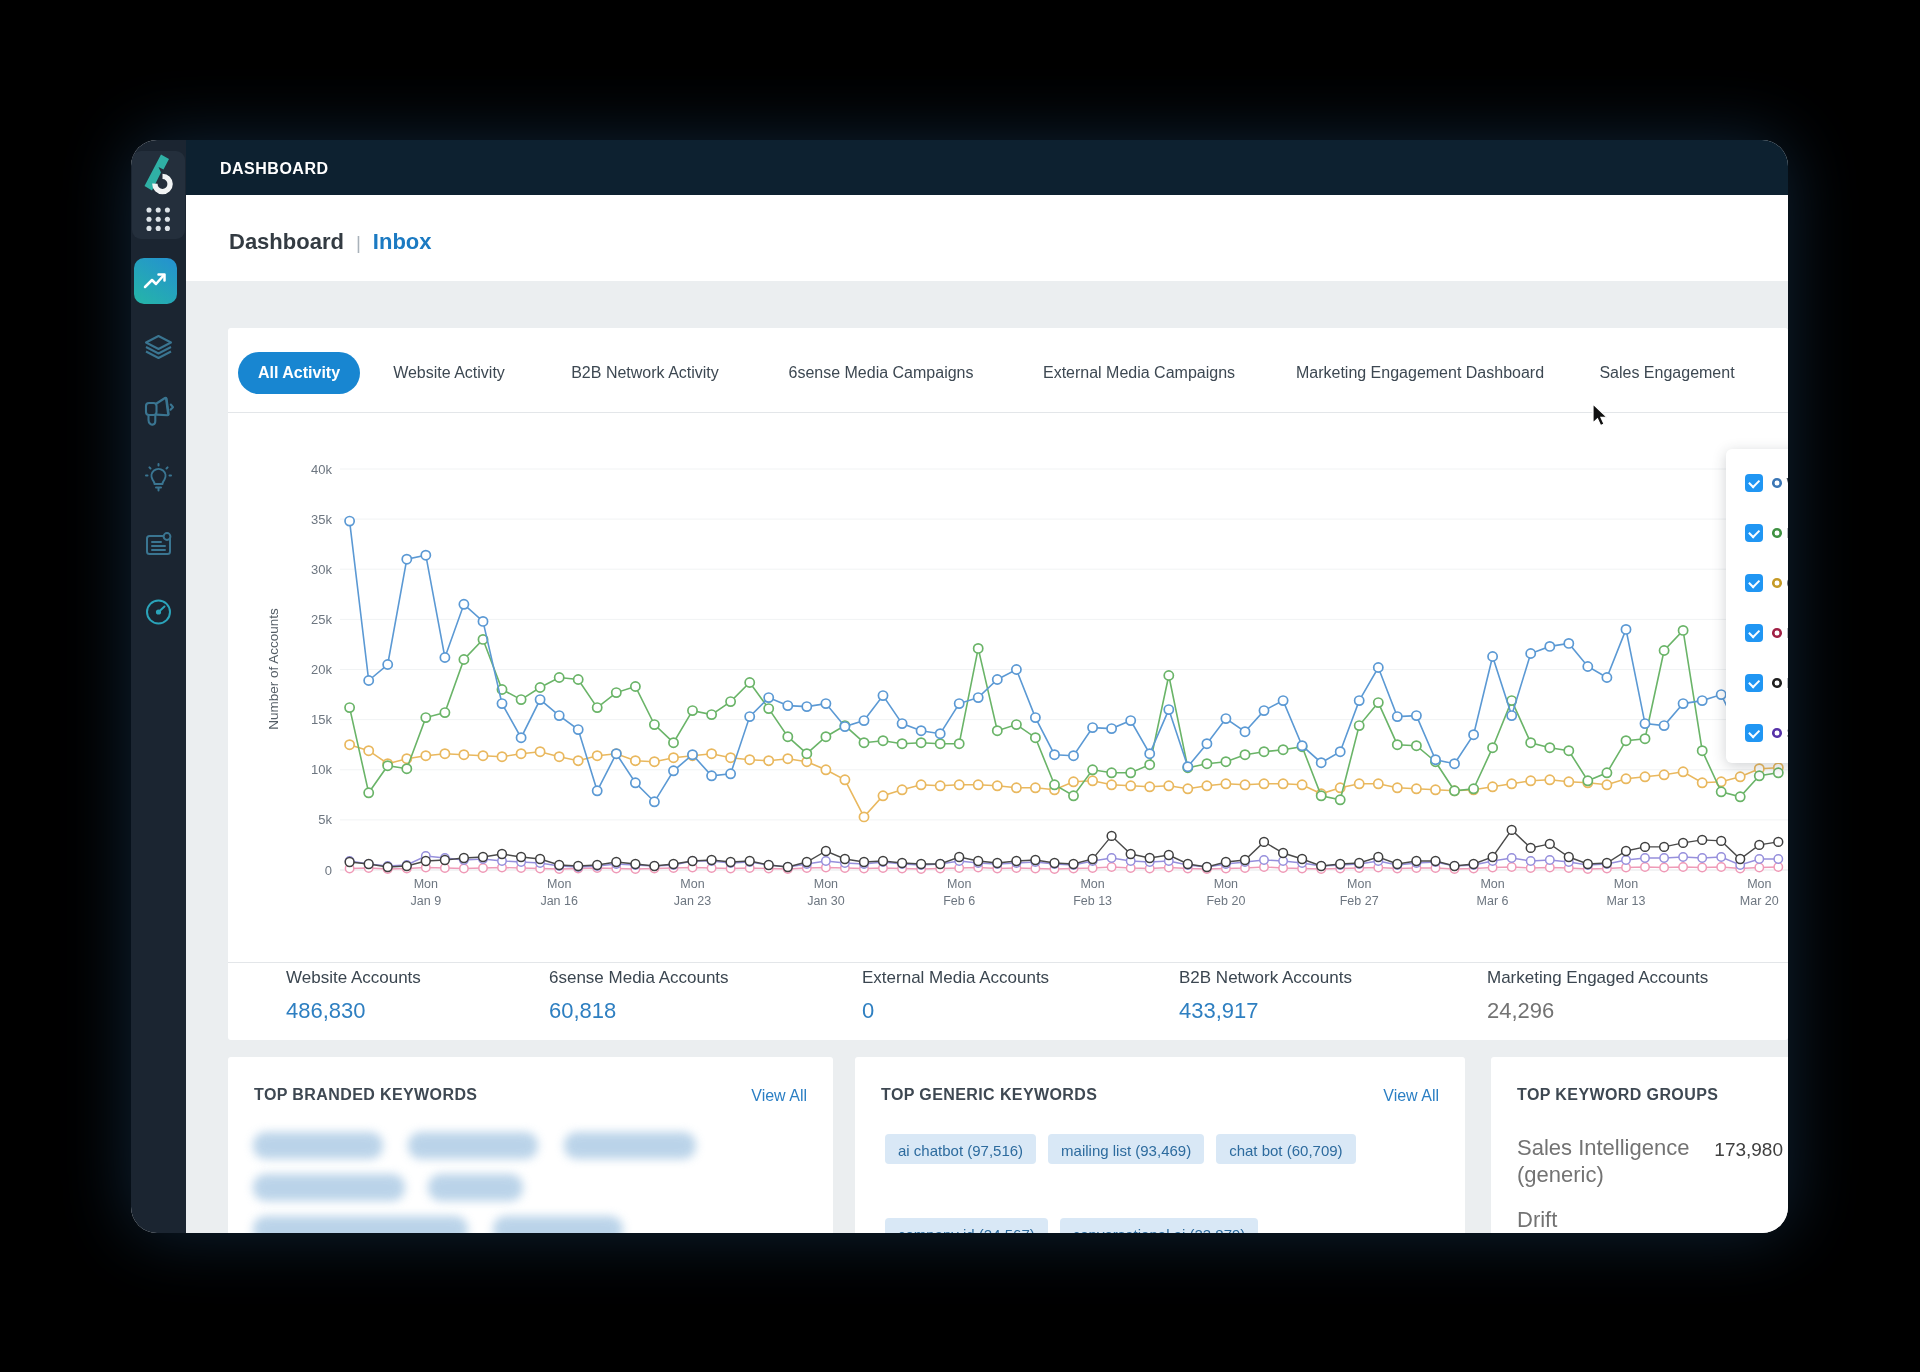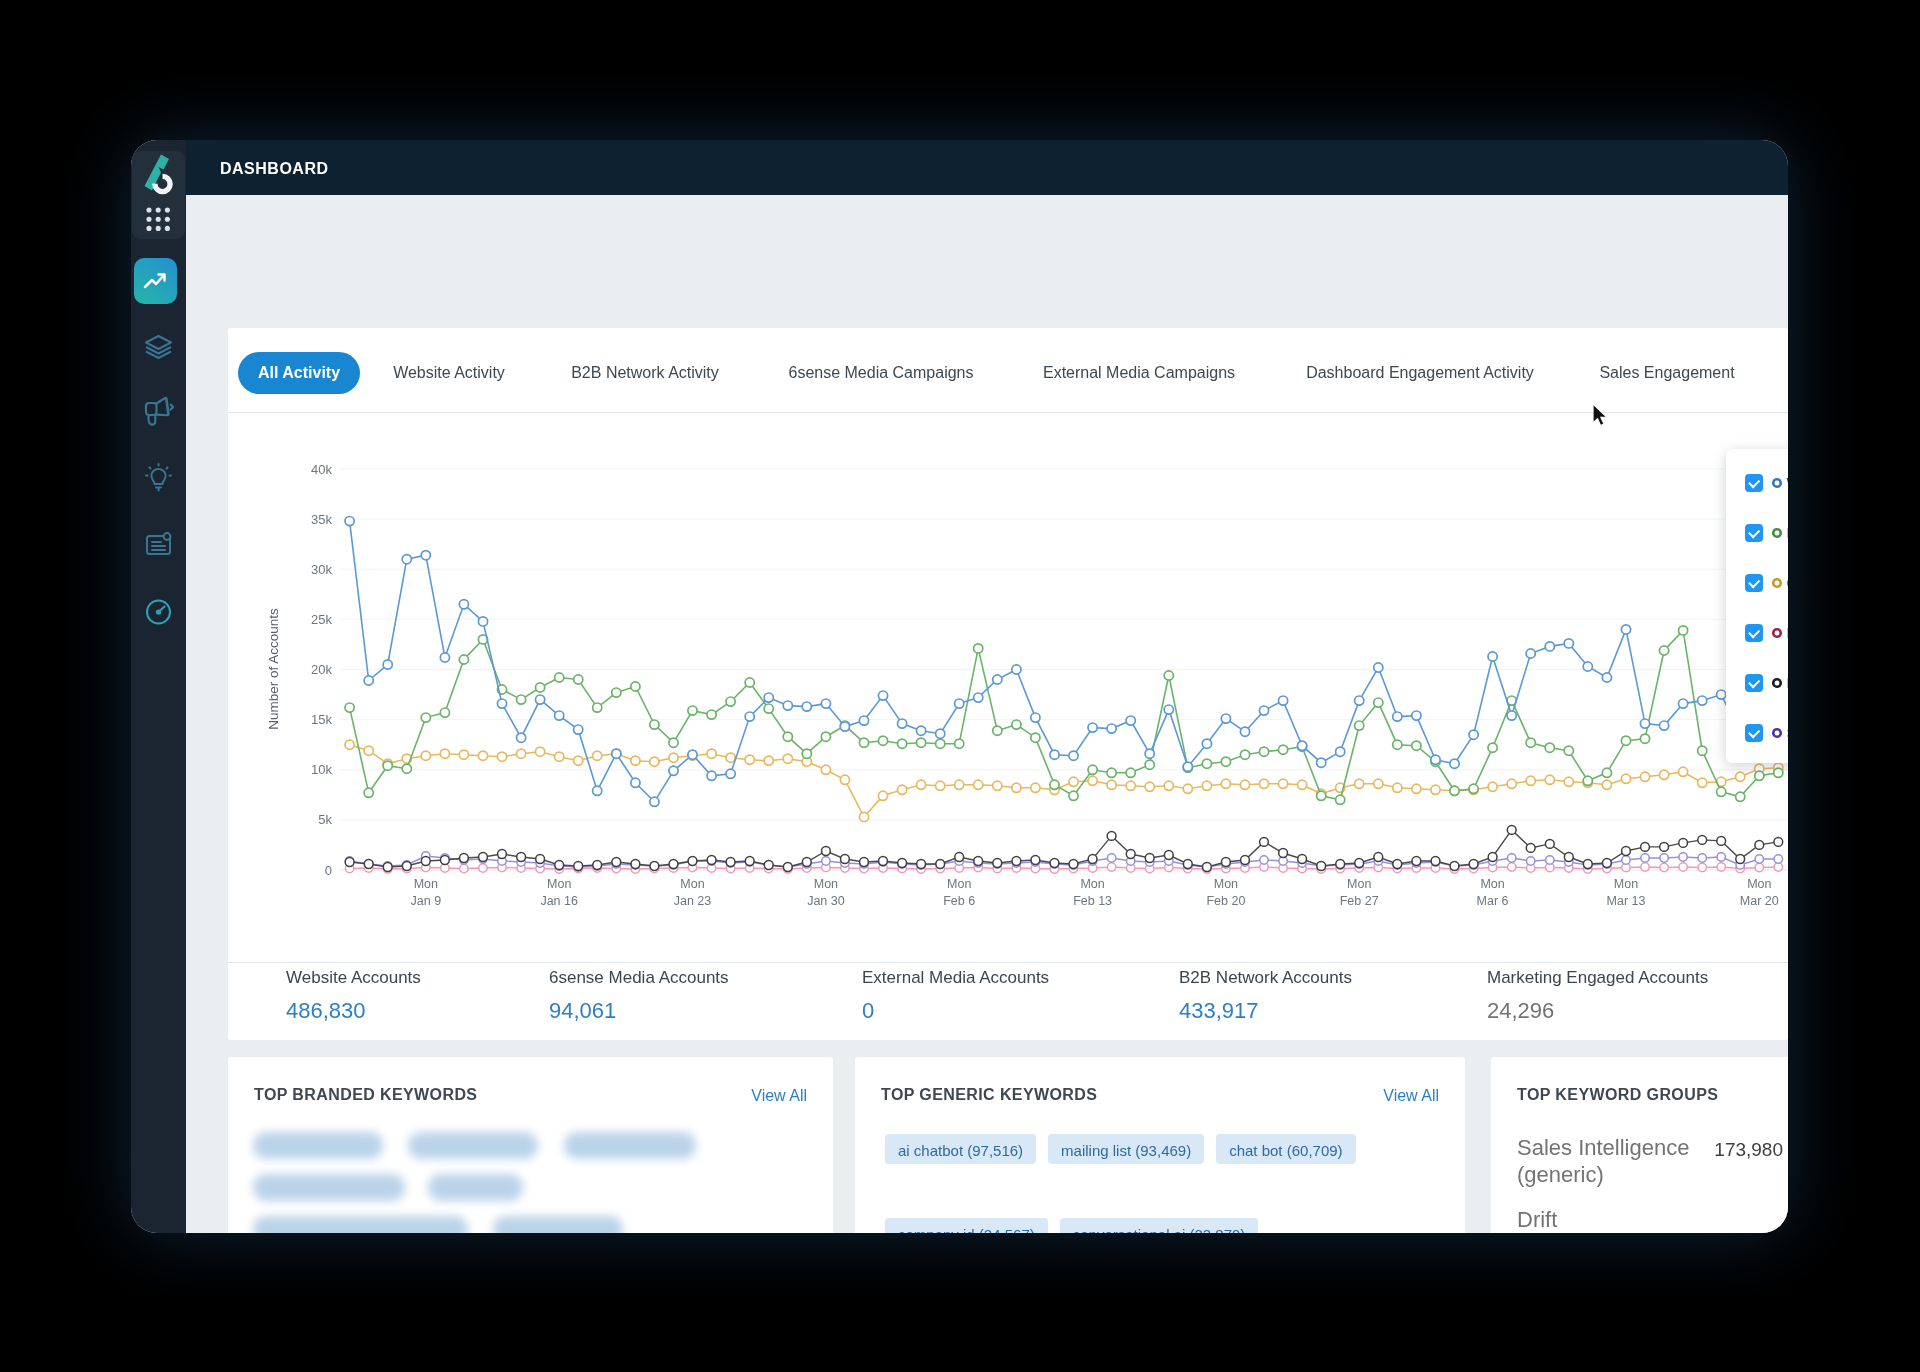--- a/index.html
+++ b/index.html
@@ -50,20 +50,21 @@
 .kwrow { position:absolute; left:30px; display:flex; }
 .kw { height:30px; border-radius:4px; background:#d9e8f6; color:#2d6b9e; font-size:15px;
   line-height:33px; padding:0 13px; margin-right:12px; white-space:nowrap; }
 .kg { font-size:22px; color:#737373; }
 #cursor { position:absolute; left:1460px; top:263px; width:24px; height:28px; }
 </style></head>
 <body>
 <div id="win">
 
 <div id="topbar">DASHBOARD</div>
+<div id="crumb"><span class="d">Dashboard</span><span class="sep">|</span><span class="inbox">Inbox</span></div>
 <div id="sidebar">
 <div id="logopanel"></div>
 <svg style="position:absolute;left:10px;top:14px" width="36" height="44" viewBox="0 0 36 44">
   <path d="M20 0.5 L28 5 L22.5 15.5 L17.5 13 L20 18.5 L11 36.5 L3.5 32 Z" fill="#2fb0a5"></path>
   <circle cx="21.5" cy="30" r="7.6" fill="none" stroke="#f2f4f5" stroke-width="5.4" pathLength="100" stroke-dasharray="76 24" stroke-dashoffset="25"></circle>
 </svg>
 <svg style="position:absolute;left:14px;top:67px" width="27" height="25" viewBox="0 0 27 25">
 <circle cx="4.0" cy="3.0" r="2.55" fill="#dde3e8"></circle>
         <circle cx="13.2" cy="3.0" r="2.55" fill="#dde3e8"></circle>
         <circle cx="22.4" cy="3.0" r="2.55" fill="#dde3e8"></circle>
@@ -118,21 +119,21 @@
   </g>
 </svg>
 </div>
 
 <div id="maincard">
   <div class="pill">All Activity</div>
   <div class="tab" style="left:221px">Website Activity</div>
   <div class="tab" style="left:417px">B2B Network Activity</div>
   <div class="tab" style="left:653px">6sense Media Campaigns</div>
   <div class="tab" style="left:911px">External Media Campaigns</div>
-  <div class="tab" style="left:1192px">Dashboard Engagement Activity</div>
+  <div class="tab" style="left:1192px">Marketing Engagement Dashboard</div>
   <div class="tab" style="left:1439px">Sales Engagement</div>
   <div id="tabdiv"></div>
   <svg style="position:absolute;left:0;top:74px" width="1560" height="560" viewBox="0 0 1560 560">
 <line x1="112" y1="67.0" x2="1560" y2="67.0" stroke="#f1f3f4" stroke-width="1"></line>
 <line x1="112" y1="117.1" x2="1560" y2="117.1" stroke="#f1f3f4" stroke-width="1"></line>
 <line x1="112" y1="167.2" x2="1560" y2="167.2" stroke="#f1f3f4" stroke-width="1"></line>
 <line x1="112" y1="217.4" x2="1560" y2="217.4" stroke="#f1f3f4" stroke-width="1"></line>
 <line x1="112" y1="267.5" x2="1560" y2="267.5" stroke="#f1f3f4" stroke-width="1"></line>
 <line x1="112" y1="317.6" x2="1560" y2="317.6" stroke="#f1f3f4" stroke-width="1"></line>
 <line x1="112" y1="367.8" x2="1560" y2="367.8" stroke="#f1f3f4" stroke-width="1"></line>
@@ -639,21 +640,21 @@
         <circle cx="1550.3" cy="322.6" r="4.6" fill="#fff" stroke="#5b99d4" stroke-width="1.7"></circle>
 
   </svg>
   <div id="statsdiv"></div>
   <div class="stat" style="left:58px">
         <div class="lab">Website Accounts</div>
         <div class="val">486,830</div>
       </div>
   <div class="stat" style="left:321px">
         <div class="lab">6sense Media Accounts</div>
-        <div class="val">94,061</div>
+        <div class="val">60,818</div>
       </div>
   <div class="stat" style="left:634px">
         <div class="lab">External Media Accounts</div>
         <div class="val">0</div>
       </div>
   <div class="stat" style="left:951px">
         <div class="lab">B2B Network Accounts</div>
         <div class="val">433,917</div>
       </div>
   <div class="stat" style="left:1259px">

